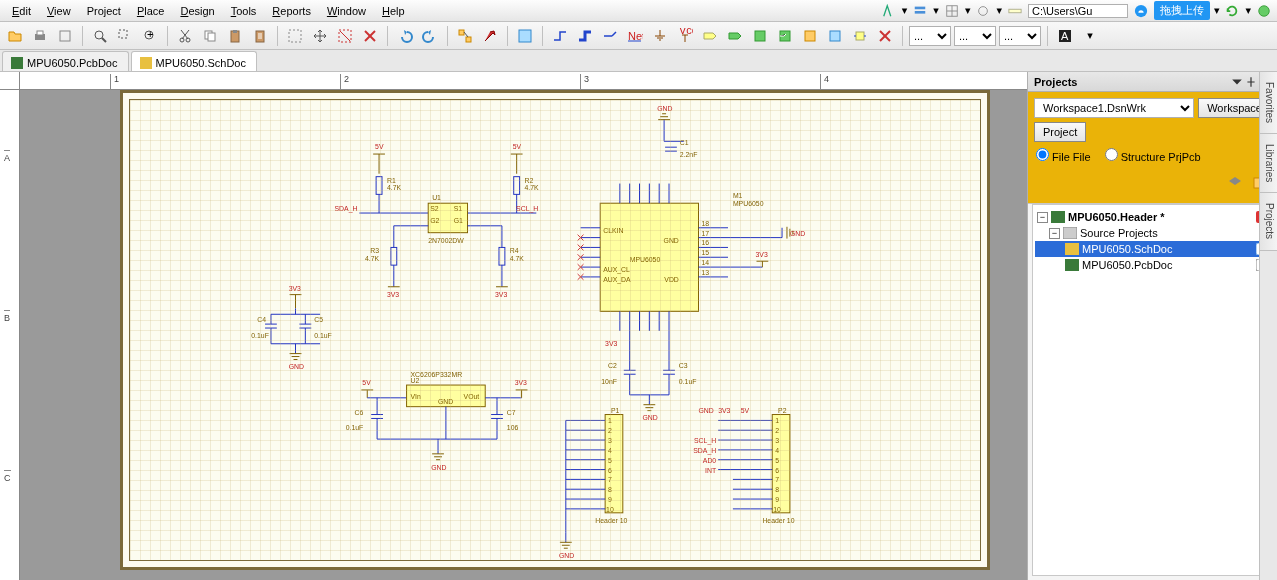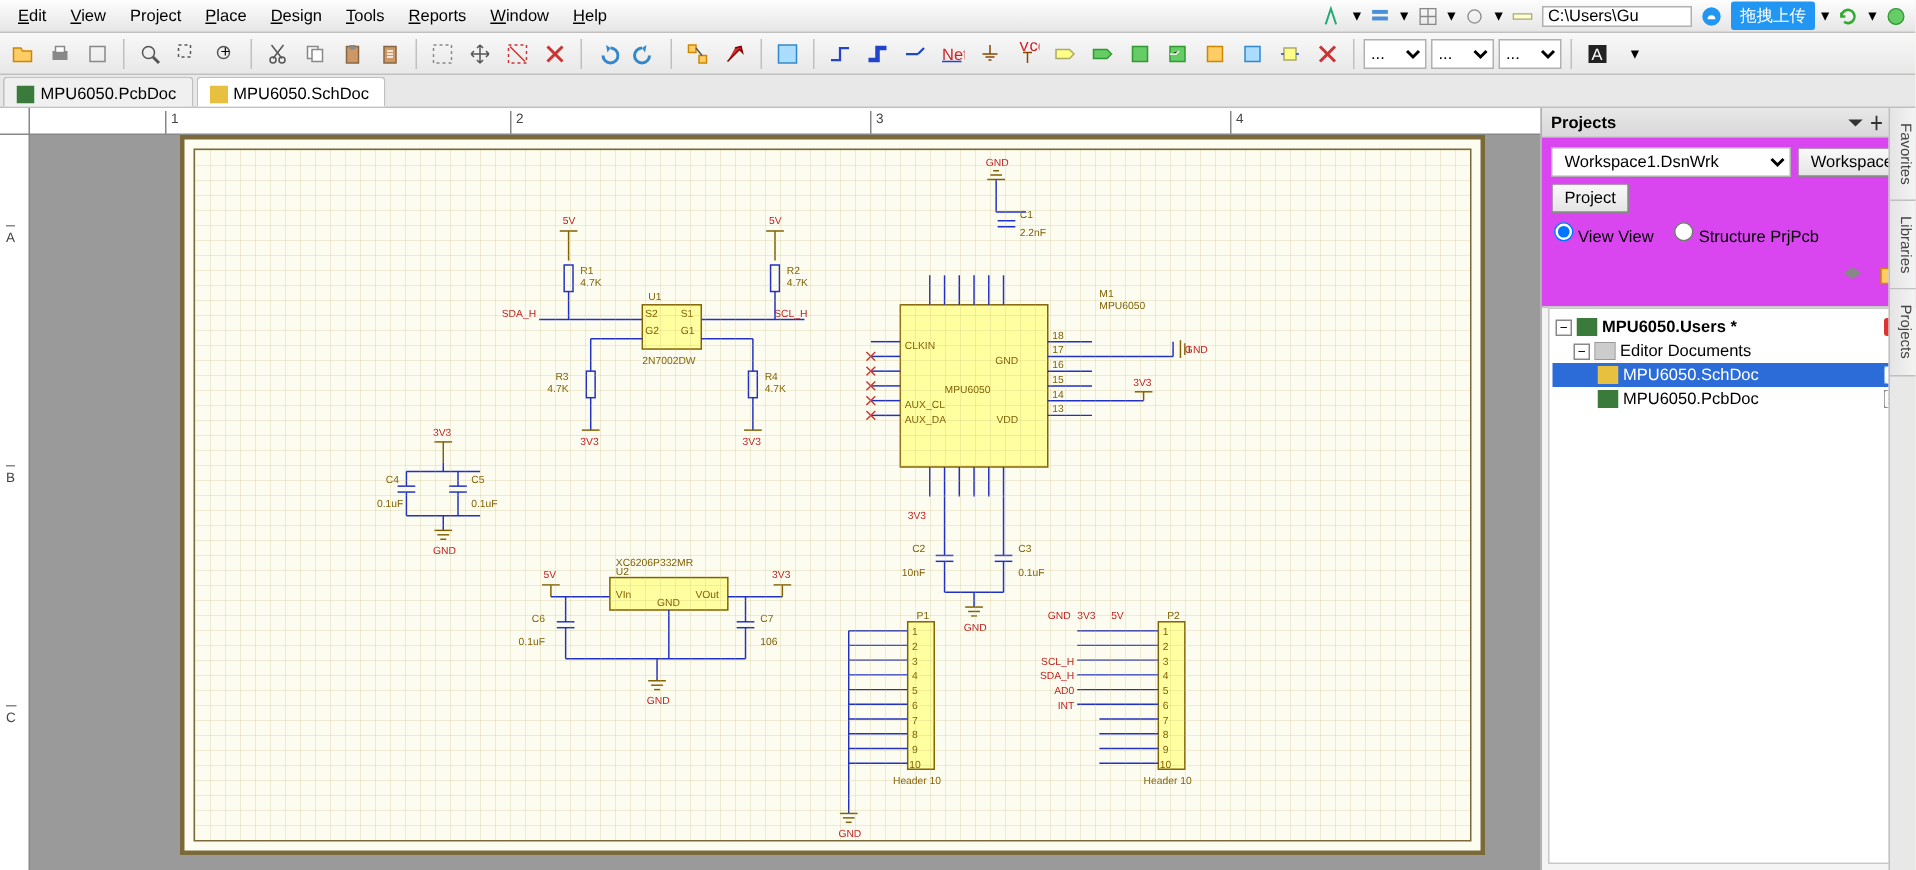--- a/index.html
+++ b/index.html
@@ -53,21 +53,21 @@
   .cap { stroke:#2030c0; stroke-width:1; fill:none;}
 
   
   .side-tabs-right { position: absolute; right: 0; top: 72px; width: 18px; background: #e8e8e8; display: flex; flex-direction: column; border-left:1px solid #c0c0c0;}
   .side-tab { writing-mode: vertical-rl; padding: 10px 2px; font-size: 10px; color: #444; border-bottom: 1px solid #c0c0c0; cursor: pointer; background:linear-gradient(to left,#f4f4f4,#e4e4e4);}
 
   
   .panel { width: 250px; background: #f4f4f4; border-left: 1px solid #b0b0b0; display: flex; flex-direction: column; }
   .panel-header { height: 20px; background: linear-gradient(#e8e8e8,#d8d8d8); border-bottom: 1px solid #b0b0b0; display: flex; align-items: center; padding: 0 6px; font-weight: bold; }
   .panel-header .spacer { flex: 1; }
-  .panel-body { padding: 6px; display: flex; flex-direction: column; gap: 4px; background:#d946ef; border-bottom:1px solid #c8c8c8;}
+  .panel-body { padding: 6px; display: flex; flex-direction: column; gap: 4px; background:#eab308; border-bottom:1px solid #c8c8c8;}
   .panel-row { display: flex; gap: 4px; align-items: center; }
   .panel-row select, .panel-row input { flex: 1; height: 20px; border: 1px solid #b0b0b0; background: #fff; padding: 0 4px; }
   .panel-btn { height: 20px; padding: 0 8px; border: 1px solid #888; background: linear-gradient(#fafafa,#e4e4e4); cursor: pointer; }
   .radio-row { display: flex; gap: 14px; padding: 2px 2px; }
   .icon-row { display:flex; justify-content:flex-end; gap:4px; padding:4px 2px;}
   .tree { flex: 1; background: #fff; border: 1px solid #c8c8c8; margin: 0 4px 4px 4px; padding: 4px 2px; overflow:auto;}
   .tree-row { display: flex; align-items: center; height: 16px; padding: 0 2px; gap: 3px; white-space: nowrap; }
   .tree-row.sel { background: #2b6cd8; color: #fff; }
   .tree-exp { width: 11px; height: 11px; border: 1px solid #888; display: inline-flex; align-items: center; justify-content: center; font-size: 9px; line-height: 1; background: #fff; color:#000;}
   .tree-icon { width: 14px; height: 12px; display: inline-block; }
@@ -741,21 +741,21 @@
     </div>
     <div class="panel-body">
       <div class="panel-row">
         <select><option>Workspace1.DsnWrk</option></select>
         <button class="panel-btn">Workspace</button>
       </div>
       <div class="panel-row">
         <button class="panel-btn">Project</button>
       </div>
       <div class="radio-row">
-        <label><input type="radio" checked="" style=""> <span>View View</span></label>
+        <label><input type="radio" checked="" style=""> <span>File File</span></label>
         <label><input type="radio" style=""> <span>Structure PrjPcb</span></label>
       </div>
       <div class="icon-row">
         <span class="tb-btn" style="width:20px;height:20px">
             <svg viewBox="0 0 16 16">
               <path d="M8 2 L2 6 L8 10 L14 6 Z" fill="#888"></path>
             </svg>
           </span>
         <span class="tb-btn" style="width:20px;height:20px">
             <svg viewBox="0 0 16 16">
@@ -763,31 +763,31 @@
             </svg>
           </span>
       </div>
     </div>
     <div class="tree">
       <div class="tree-row">
         <span class="tree-exp">−</span>
         <svg class="tree-icon" viewBox="0 0 14 12">
             <rect width="14" height="12" fill="#3a7a3a"></rect>
           </svg>
-        <span style="font-weight:bold">MPU6050.Users *</span>
+        <span style="font-weight:bold">MPU6050.Header *</span>
         <svg class="doc-badge" viewBox="0 0 12 12">
             <rect width="12" height="12" fill="#d33" rx="2"></rect>
           </svg>
       </div>
       <div class="tree-row" style="padding-left:14px">
         <span class="tree-exp">−</span>
         <svg class="tree-icon" viewBox="0 0 14 12">
             <rect width="14" height="12" fill="#ccc" stroke="#888"></rect>
           </svg>
-        <span>Editor Documents</span>
+        <span>Source Projects</span>
       </div>
       <div class="tree-row sel" style="padding-left:30px">
         <svg class="tree-icon" viewBox="0 0 14 12">
             <rect width="14" height="12" fill="#e8c040"></rect>
           </svg>
         <span>MPU6050.SchDoc</span>
         <svg class="doc-badge" viewBox="0 0 12 12">
             <rect width="12" height="12" fill="#fff" stroke="#6aa6e8" rx="2"></rect>
             <path d="M3 3 h6 M3 6 h6 M3 9 h4" stroke="#6aa6e8"></path>
           </svg>

